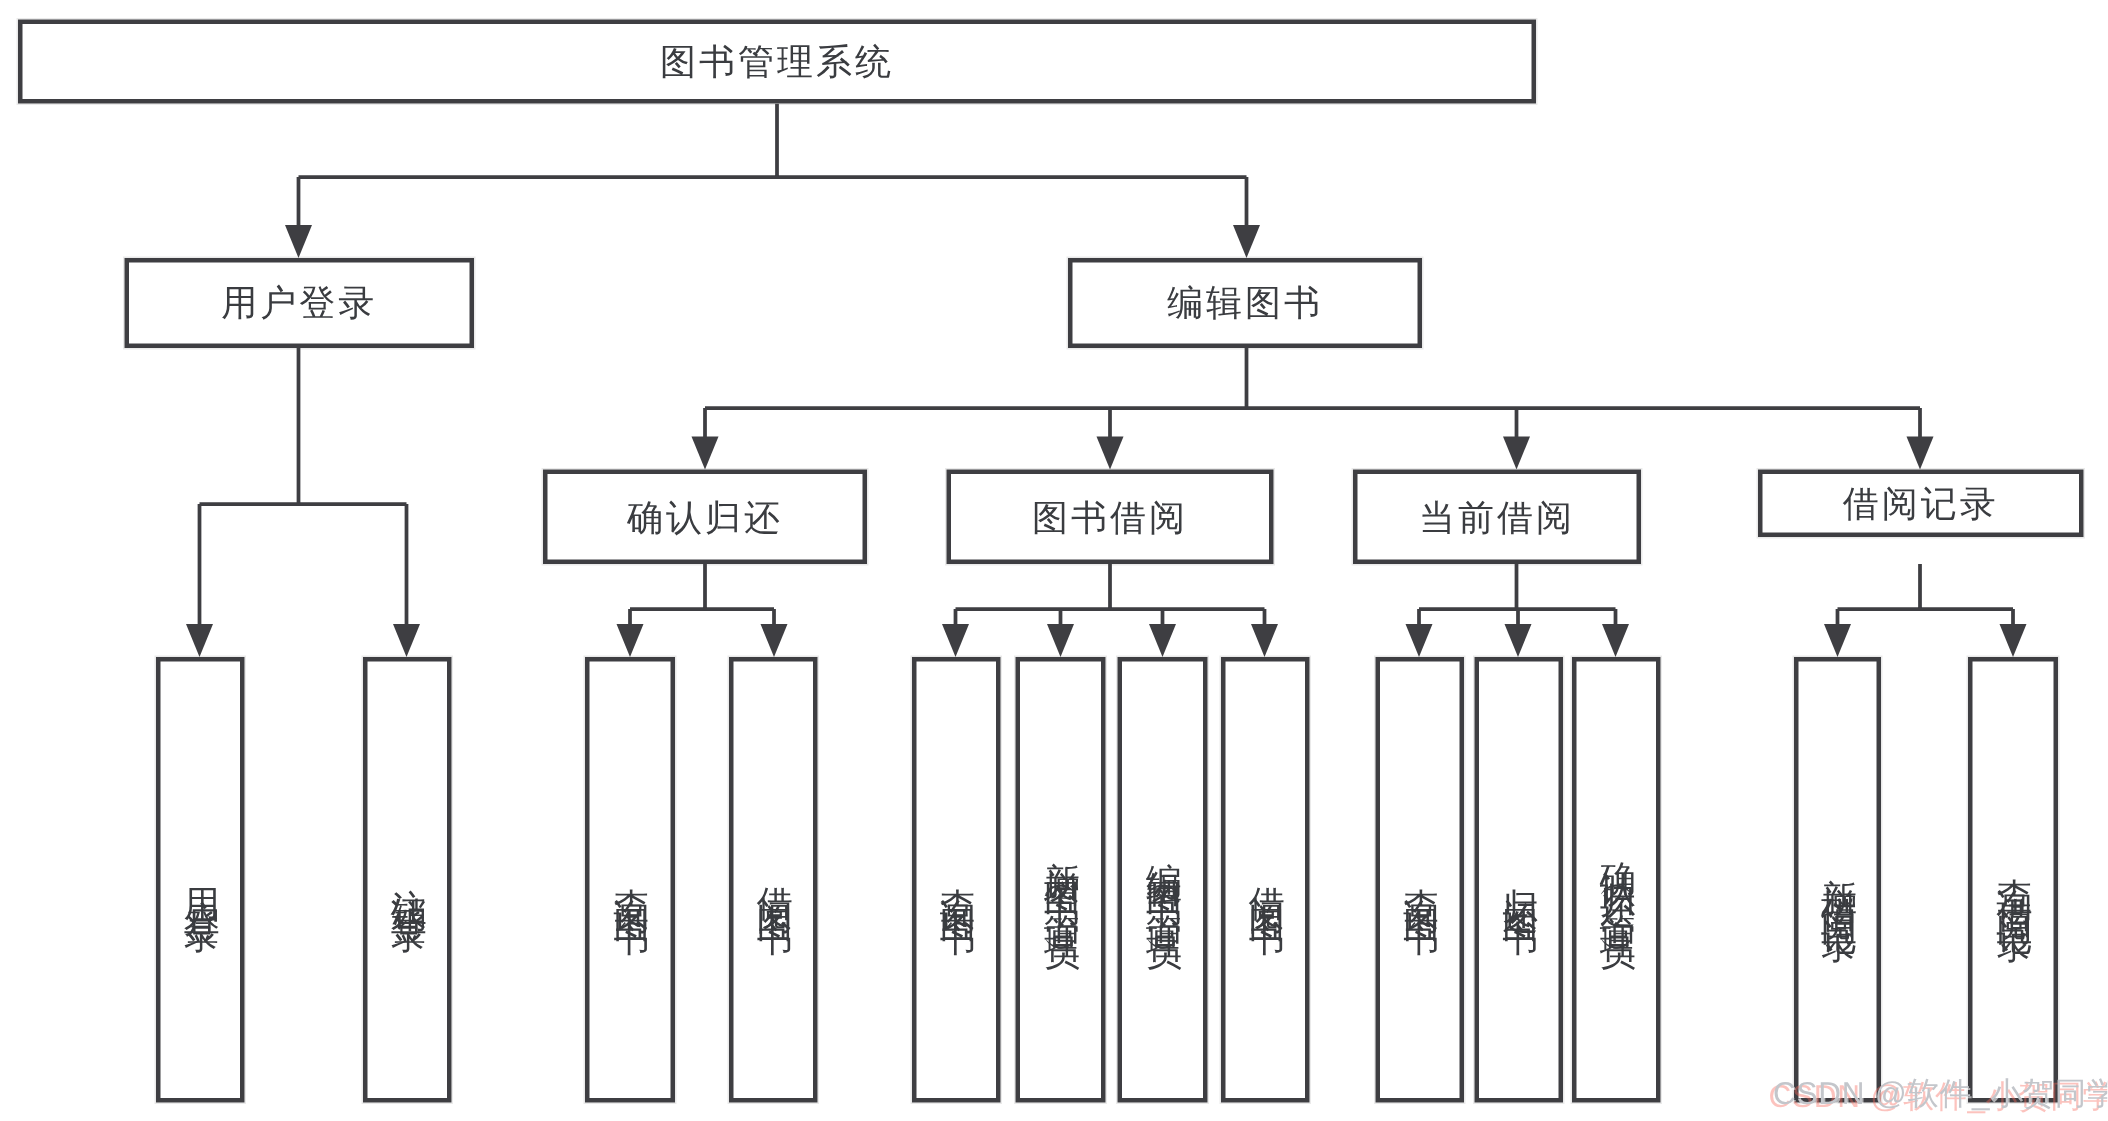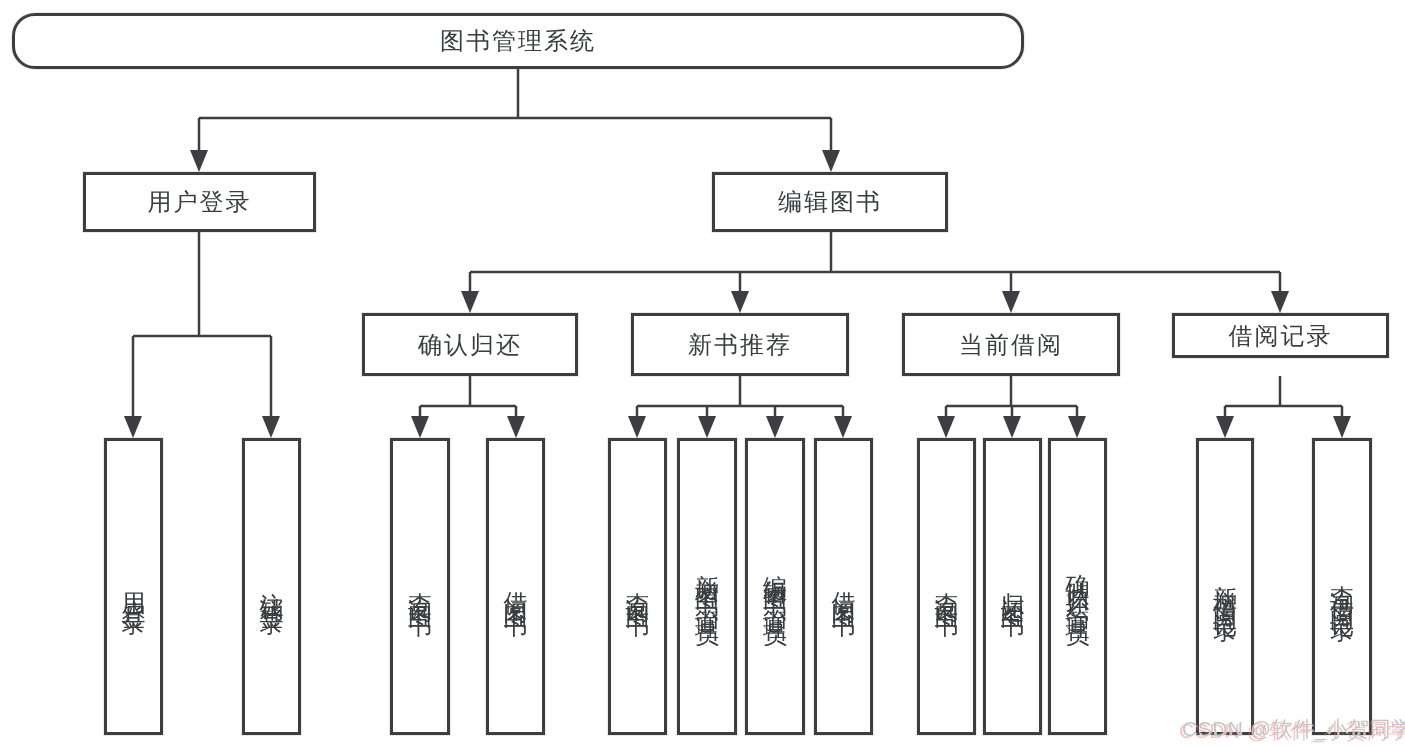--- a/index.html
+++ b/index.html
@@ -64,38 +64,38 @@
       <polygon points="766,416 784,416 775,438"></polygon>
       <polygon points="834,416 852,416 843,438"></polygon>
       <polygon points="937,416 955,416 946,438"></polygon>
       <polygon points="1003,416 1021,416 1012,438"></polygon>
       <polygon points="1068,416 1086,416 1077,438"></polygon>
       <polygon points="1216,416 1234,416 1225,438"></polygon>
       <polygon points="1333,416 1351,416 1342,438"></polygon>
     </g>
   </svg>
 
-  <div class="node" style="left:12px;top:13px;width:1012px;height:56px;border-radius:23px;">
+  <div class="node" style="left:12px;top:13px;width:1012px;height:56px;">
     <span>图书管理系统</span>
   </div>
 
   <div class="node" style="left:83px;top:172px;width:233px;height:60px;">
     <span>用户登录</span>
   </div>
   <div class="node" style="left:712px;top:172px;width:236px;height:60px;">
     <span>编辑图书</span>
   </div>
 
   <div class="node" style="left:362px;top:313px;width:216px;height:63px;">
     <span>确认归还</span>
   </div>
   <div class="node" style="left:631px;top:313px;width:218px;height:63px;">
-    <span>新书推荐</span>
+    <span>图书借阅</span>
   </div>
-  <div class="node" style="left:902px;top:313px;width:218px;height:63px;">
+  <div class="node" style="left:902px;top:313px;width:192px;height:63px;">
     <span>当前借阅</span>
   </div>
   <div class="node" style="left:1172px;top:313px;width:217px;height:45px;">
     <span>借阅记录</span>
   </div>
 
   <div class="node leaf" style="left:104px;top:438px;width:59px;height:297px;">
     <span>用户登录</span>
   </div>
   <div class="node leaf" style="left:242px;top:438px;width:59px;height:297px;">

